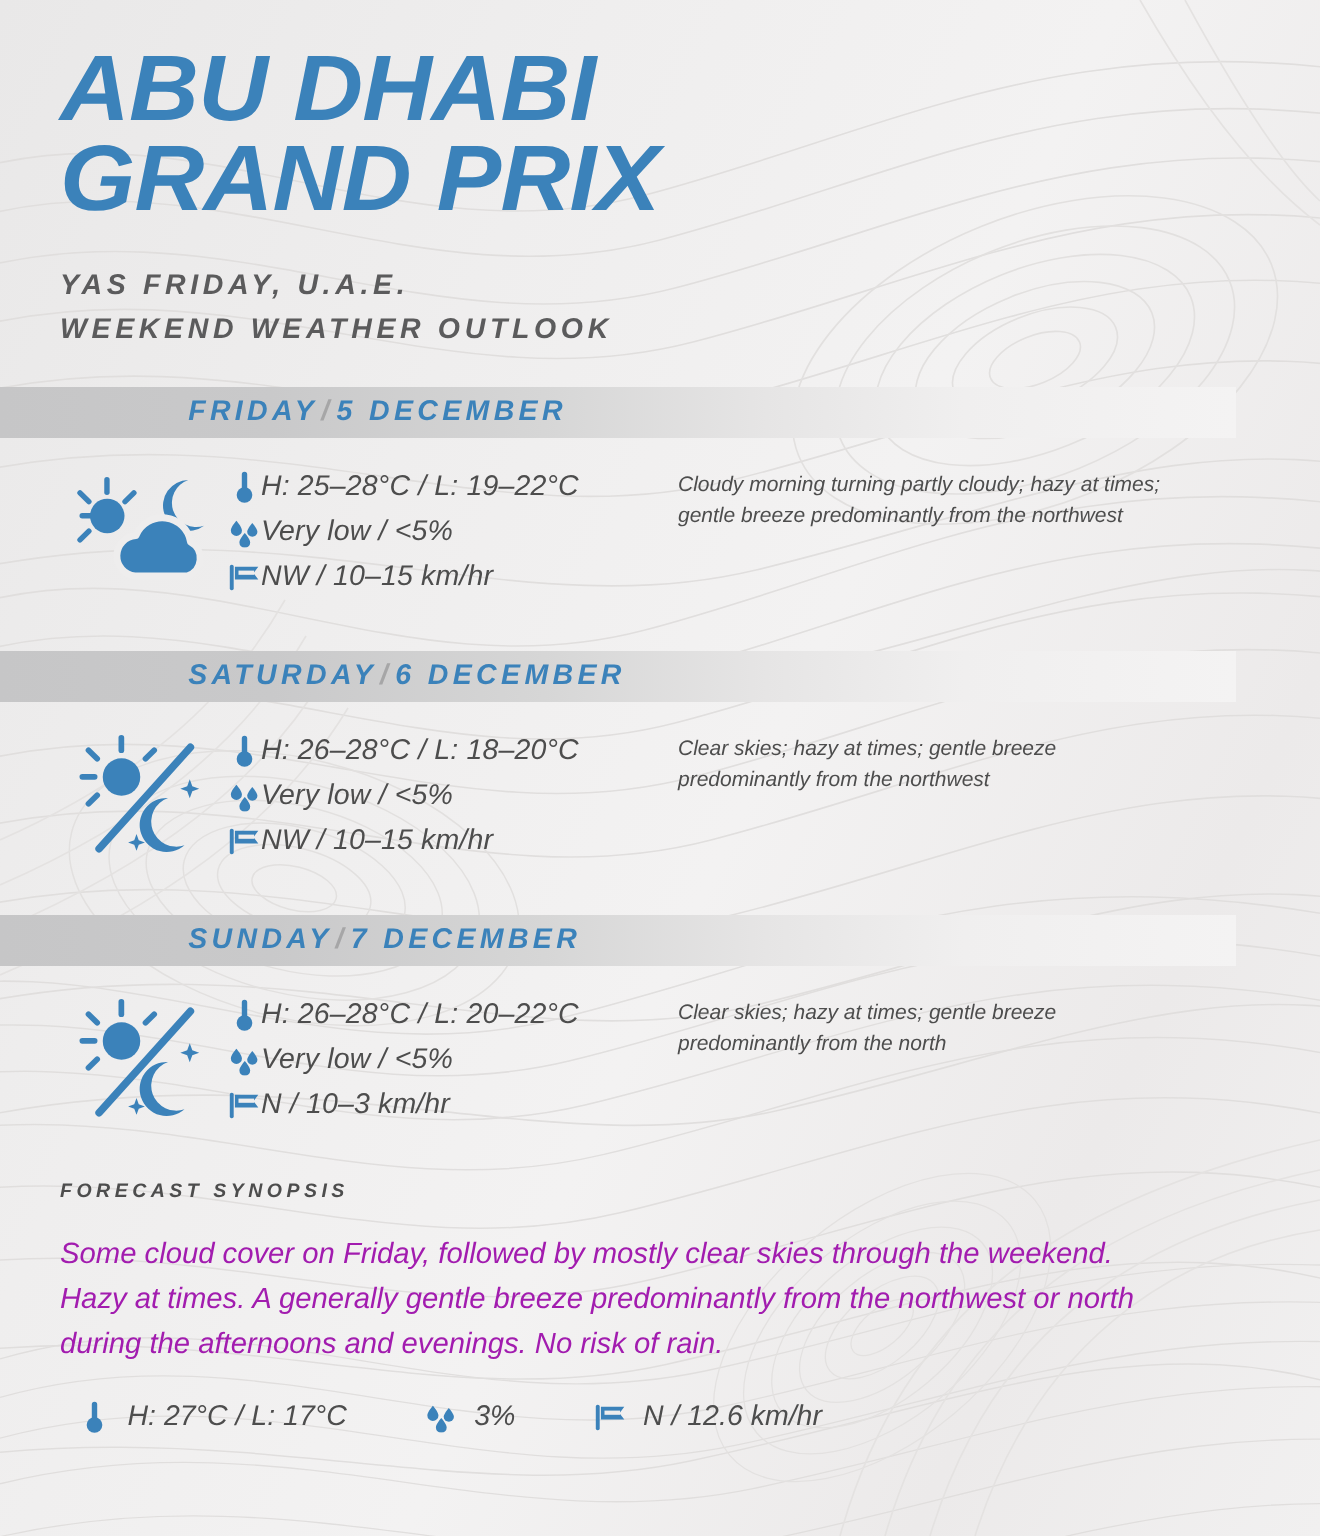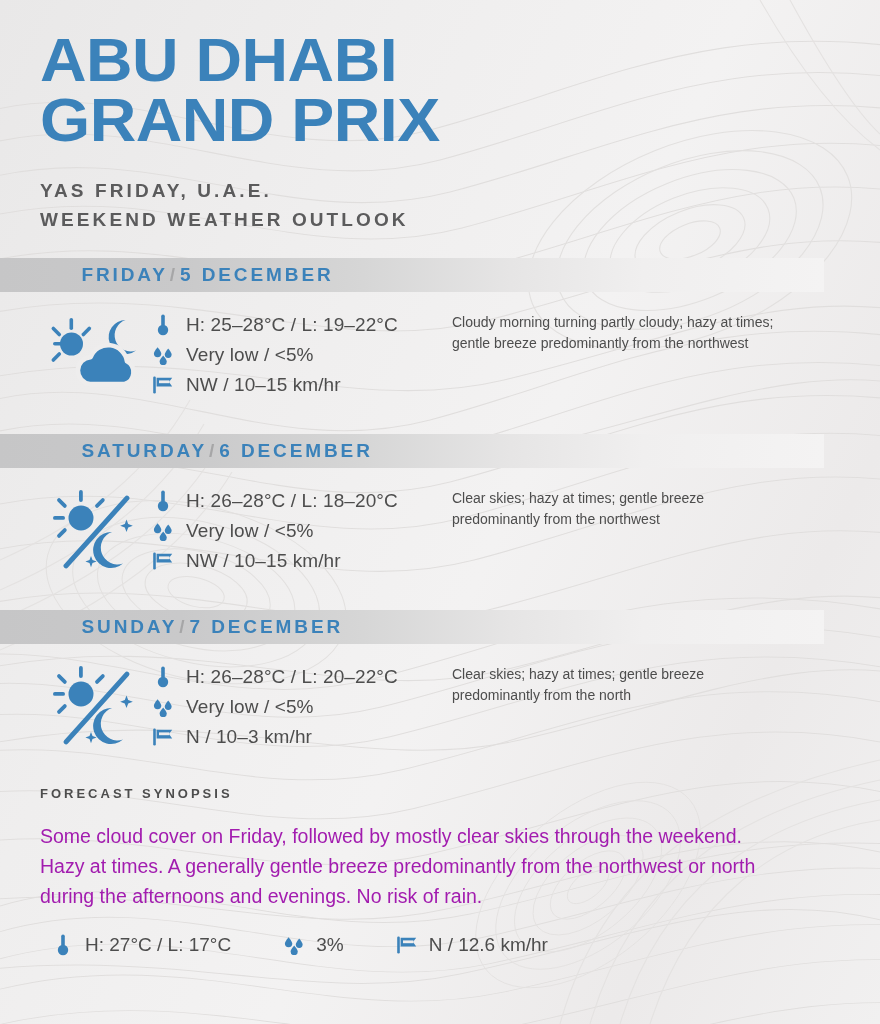--- a/index.html
+++ b/index.html
@@ -32,20 +32,21 @@
       linear-gradient(115deg, #e9e8e8 0%, #efeeee 30%, #f3f2f2 55%, #eceaea 80%, #f1f0f0 100%);
     z-index: 0;
   }
 
   .page {
     position: relative;
     z-index: 2;
     width: 824px;
     height: 1024px;
     padding: 0 40px;
+    font-style: italic;
   }
 
   
   .title-block { padding-top: 30px; }
 
   .main-title {
     color: #3b82ba;
     font-size: 62px;
     line-height: 0.96;
     font-weight: 700;
@@ -63,21 +64,21 @@
     font-weight: 700;
     letter-spacing: 3.1px;
     line-height: 1.5;
   }
 
   
   .bar {
     position: relative;
     height: 34px;
     margin: 0 -40px;
-    padding-left: 16px;
+    padding-left: 60px;
     display: flex;
     align-items: center;
     background: linear-gradient(to right,
         #c6c6c7 0%, #c9c9ca 22%, #d6d6d6 44%, #e6e5e5 62%,
         #f0efef 78%, #f4f3f3 100%);
   }
   .bar-text {
     font-size: 19px;
     font-weight: 700;
     letter-spacing: 2.9px;
@@ -104,21 +105,20 @@
   }
   .stats {
     flex: 0 0 300px;
     width: 300px;
     padding-top: 2px;
   }
   .stat {
     display: flex;
     align-items: center;
     height: 30px;
-    gap: 12px;
   }
   .stat-ico {
     width: 22px;
     flex: 0 0 22px;
     display: flex;
     justify-content: center;
     align-items: center;
   }
   .stat-text {
     font-size: 19px;

